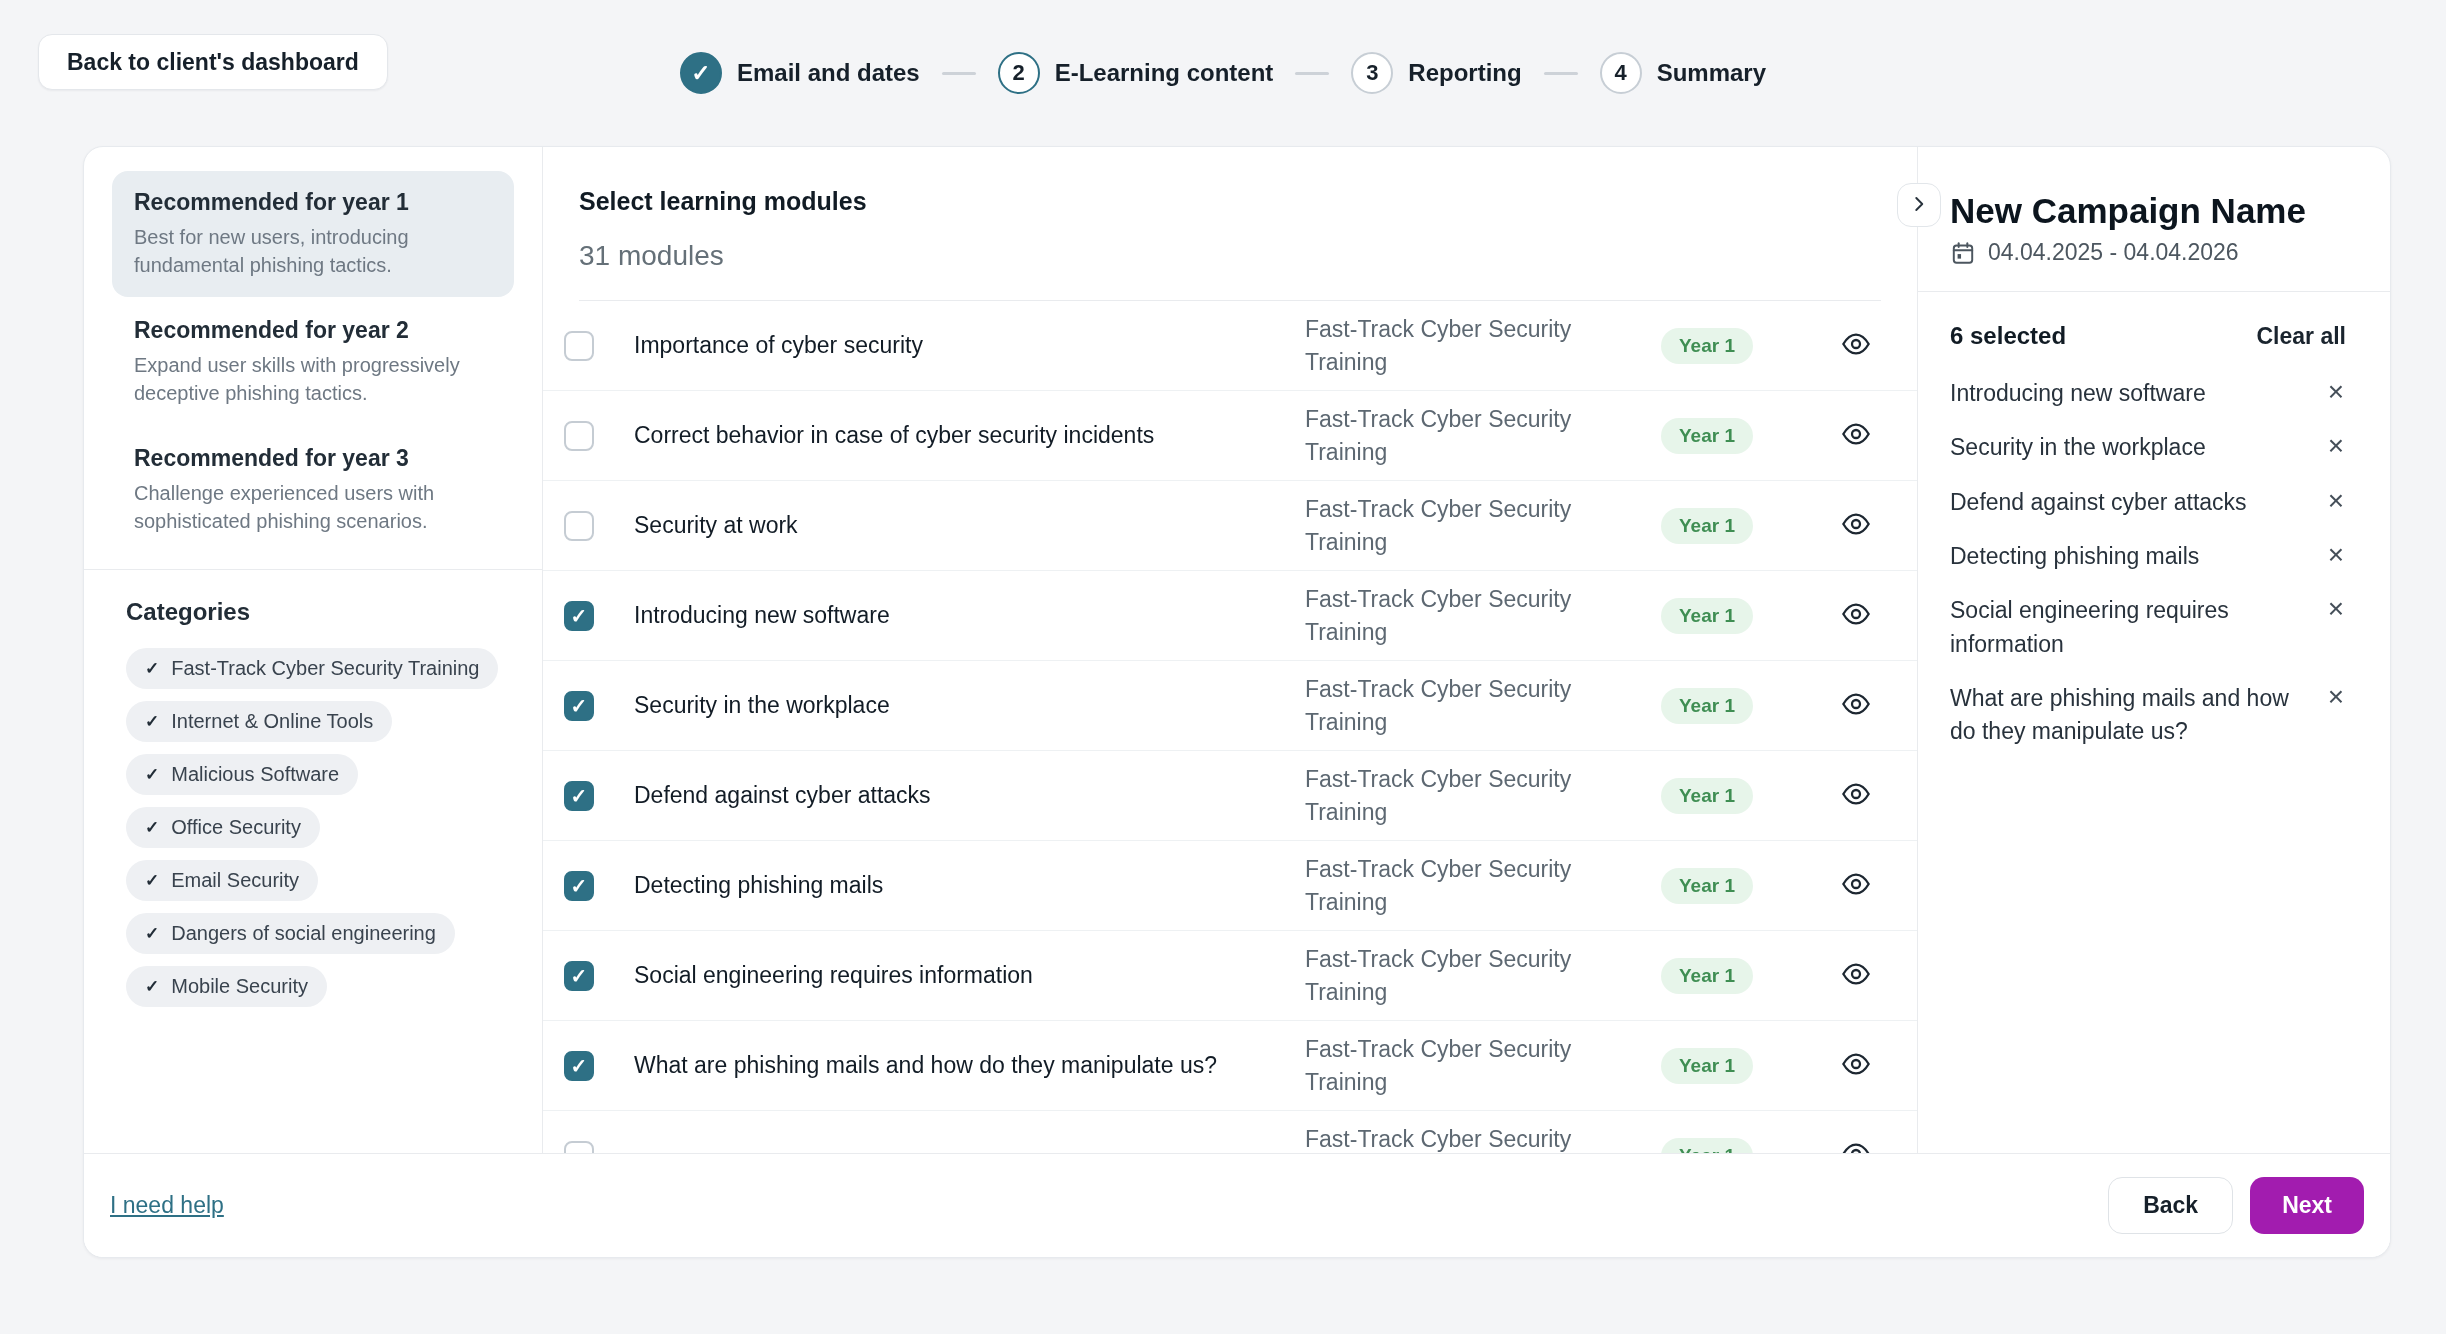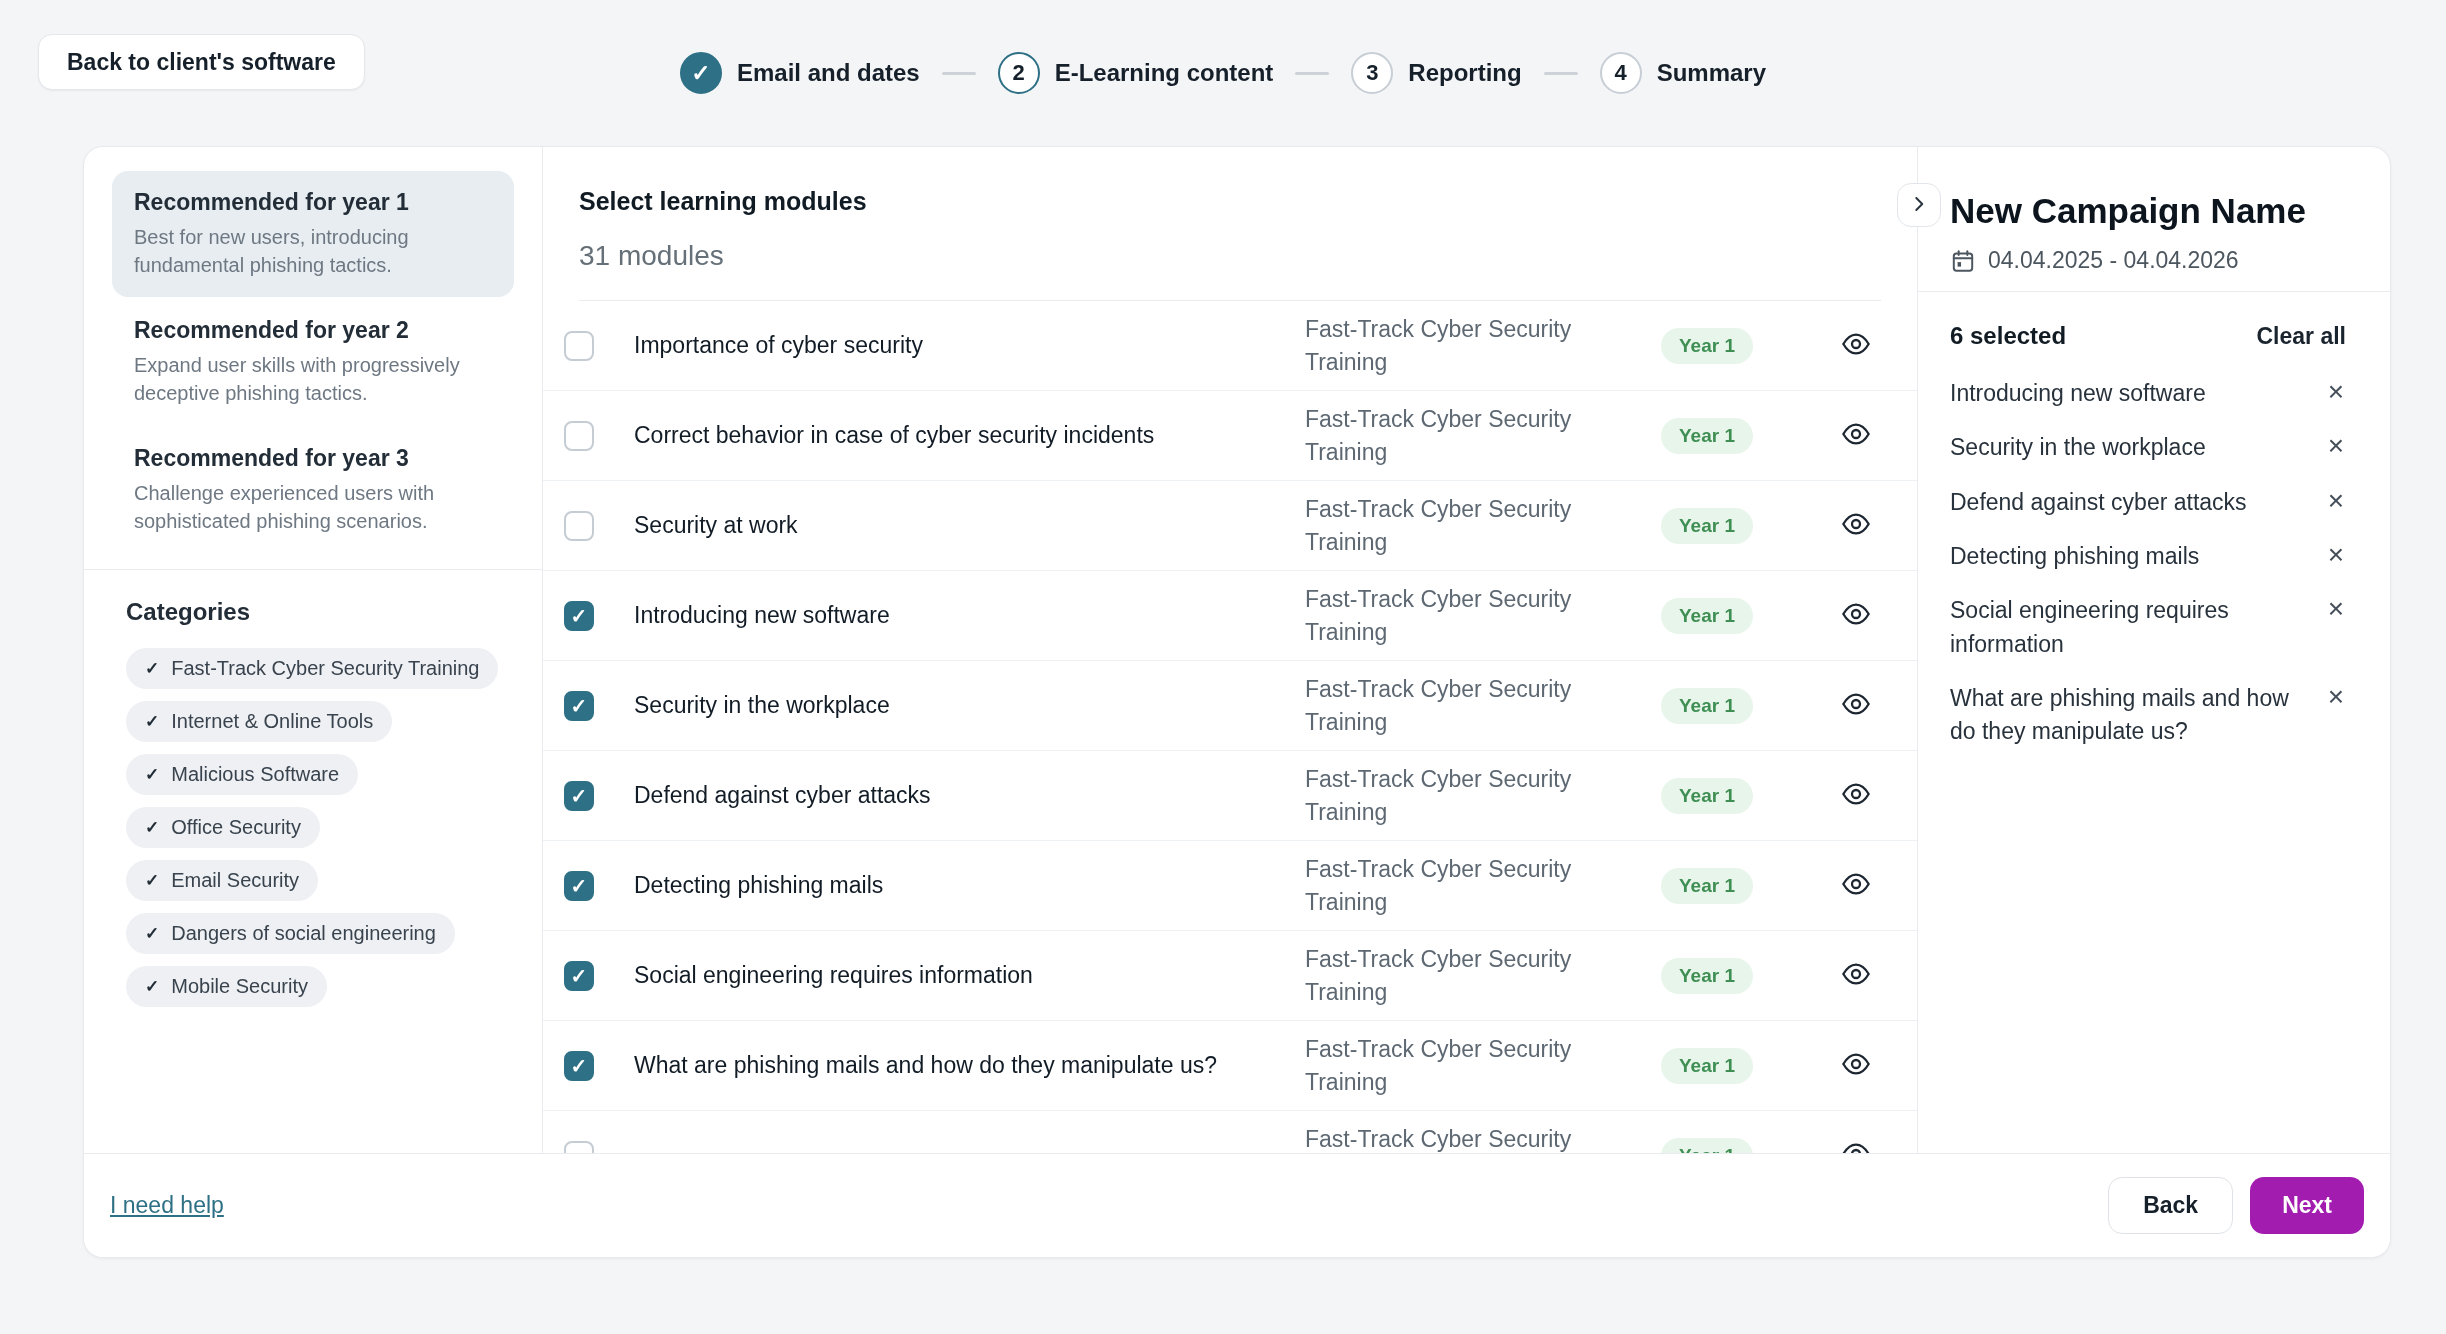--- a/index.html
+++ b/index.html
@@ -114,21 +114,21 @@
     flex: none; margin-left: 86px;
     width: 34px; height: 34px;
     display: flex; align-items: center; justify-content: center;
     color: #1d2731; background: none; border: none; cursor: pointer;
   }
 
   
   .summary { width: 473px; flex: none; border-left: 1px solid #e9ebee; display: flex; flex-direction: column; }
   .summary-header { height: 145px; flex: none; padding: 44px 44px 0 32px; border-bottom: 1px solid #e9ebee; }
   .campaign-name { font-size: 35px; font-weight: 700; color: #0c151e; }
-  .date-row { display: flex; align-items: center; gap: 12px; margin-top: 16px; font-size: 23px; color: #4c565f; }
+  .date-row { display: flex; align-items: center; gap: 12px; margin-top: 8px; font-size: 23px; color: #4c565f; }
   .selected-bar { display: flex; justify-content: space-between; align-items: center; padding: 30px 44px 0 32px; }
   .selected-count { font-size: 24px; font-weight: 700; color: #111b24; }
   .clear-all { font-size: 23px; font-weight: 600; color: #1a242e; background: none; border: none; cursor: pointer; font-family: "Liberation Sans", sans-serif; }
   .selected-list { padding: 27px 44px 0 32px; }
   .selected-item { display: flex; justify-content: space-between; align-items: flex-start; margin-bottom: 21px; }
   .selected-item .label { max-width: 340px; font-size: 23px; color: #28323c; line-height: 1.45; }
   .remove-btn { background: none; border: none; color: #454f59; font-size: 28px; line-height: 1.1; cursor: pointer; padding: 0 2px; font-family: "Liberation Sans", sans-serif; }
 
   .collapse-btn {
     position: absolute; left: 1813px; top: 36px;
@@ -158,21 +158,21 @@
     height: 57px; padding: 0 32px; margin-left: 17px;
     background: #a21caf; border: none; border-radius: 14px;
     font-family: "Liberation Sans", sans-serif;
     font-size: 23px; font-weight: 700; color: #fff; cursor: pointer;
   }
 </style>
 </head>
 <body>
 
 <div class="topbar">
-  <button class="back-btn">Back to client's software</button>
+  <button class="back-btn">Back to client's dashboard</button>
 
   <div class="stepper">
     <div class="step done">
       <span class="step-circle">✓</span>
       <span class="step-label">Email and dates</span>
     </div>
     <span class="step-dash"></span>
     <div class="step current">
       <span class="step-circle">2</span>
       <span class="step-label">E-Learning content</span>

